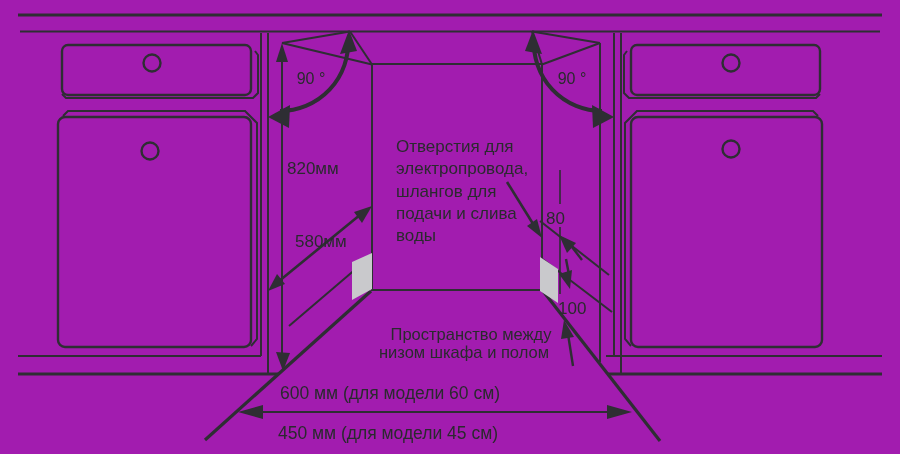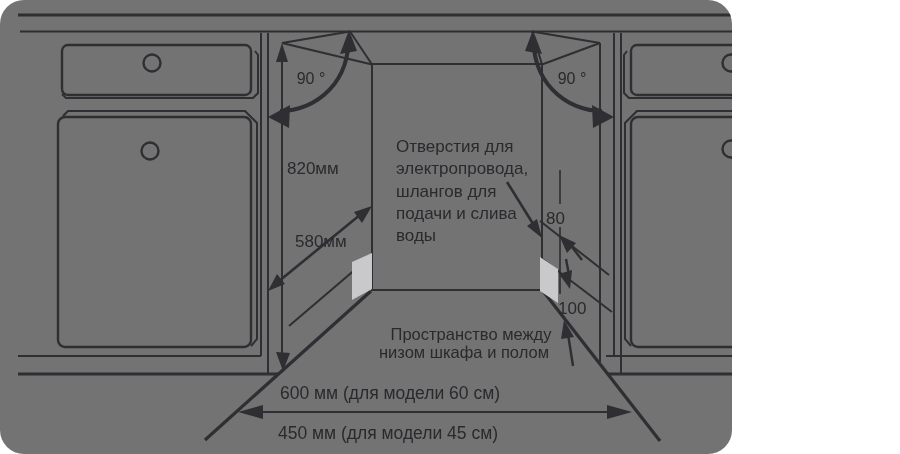--- a/index.html
+++ b/index.html
@@ -1,17 +1,17 @@
 <!DOCTYPE html>
 <html><head>
 <meta charset="utf-8">
 <style>
   html,body{margin:0;padding:0;background:#ffffff;}
-  .stage{position:relative;width:732px;height:454px;background:#737373;overflow:hidden;
-         font-family:"Liberation Sans", sans-serif;border-radius:24px;}
+  .stage{position:relative;width:900px;height:454px;background:#a21caf;overflow:hidden;
+         font-family:"Liberation Sans", sans-serif;}
   svg{position:absolute;left:0;top:0;}
   svg text{font-family:"Liberation Sans", sans-serif;fill:#2a2a2e;}
   .t17{font-size:17px;}
   .t16{font-size:16px;}
   .t165{font-size:16.5px;}
   .t175{font-size:17.5px;}
   .ink{stroke:#2e2e33;fill:none;}
   .w2{stroke-width:2;}
   .w16{stroke-width:1.6;}
   .w24{stroke-width:2.4;}

